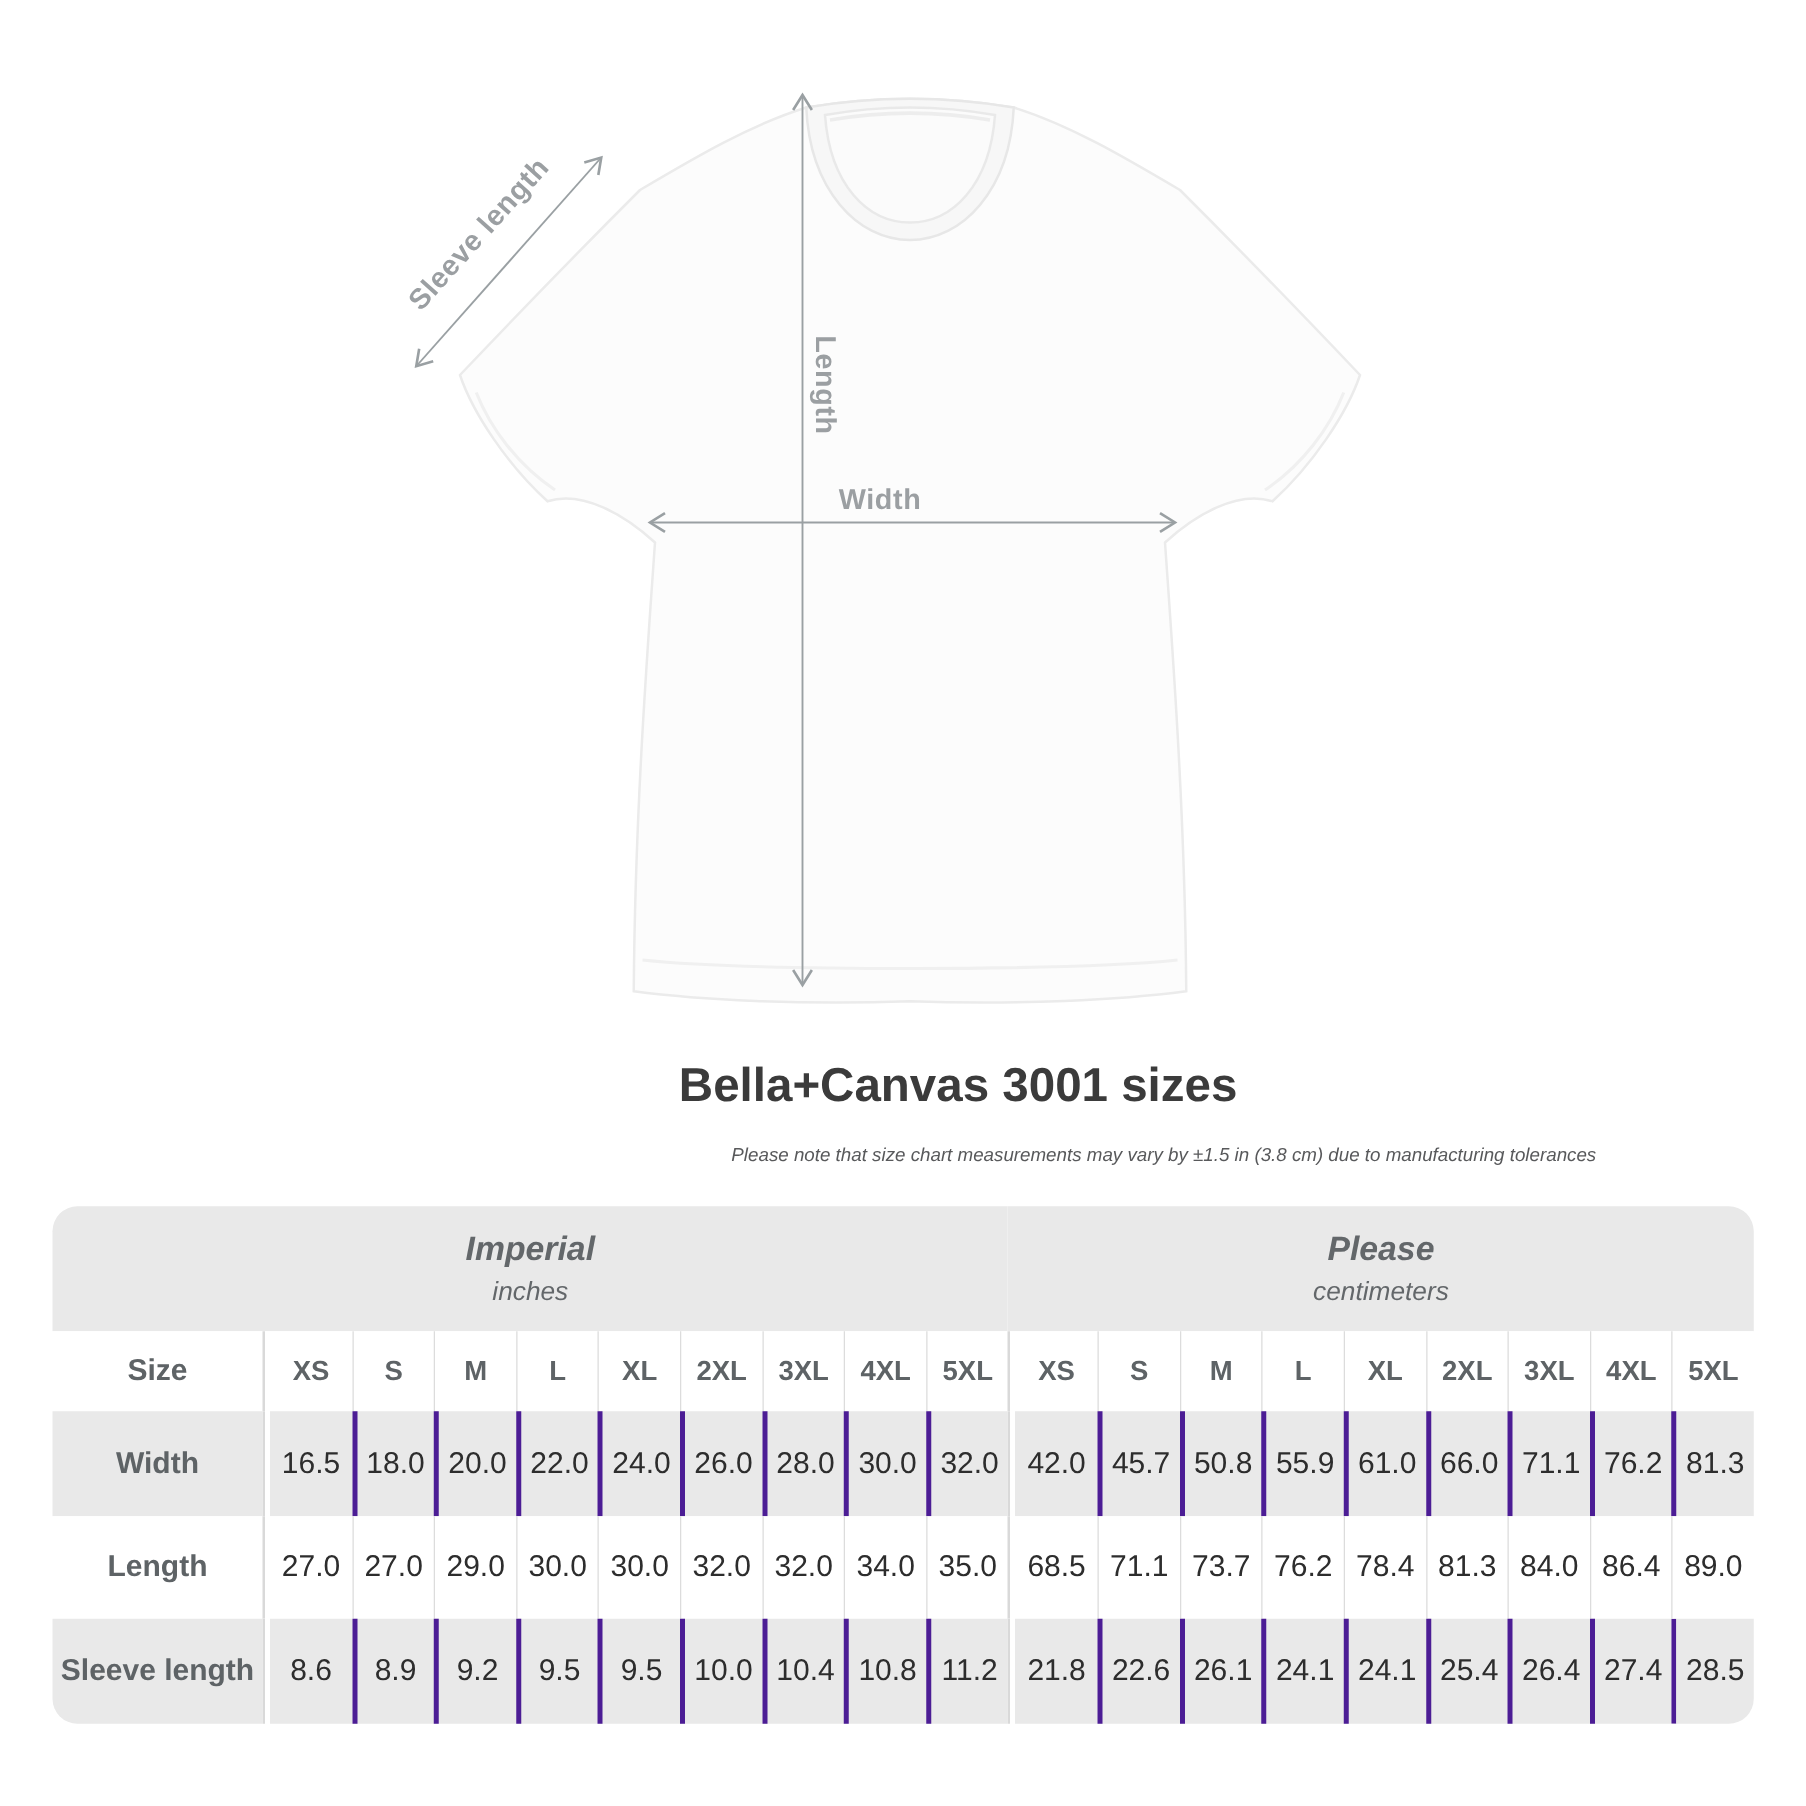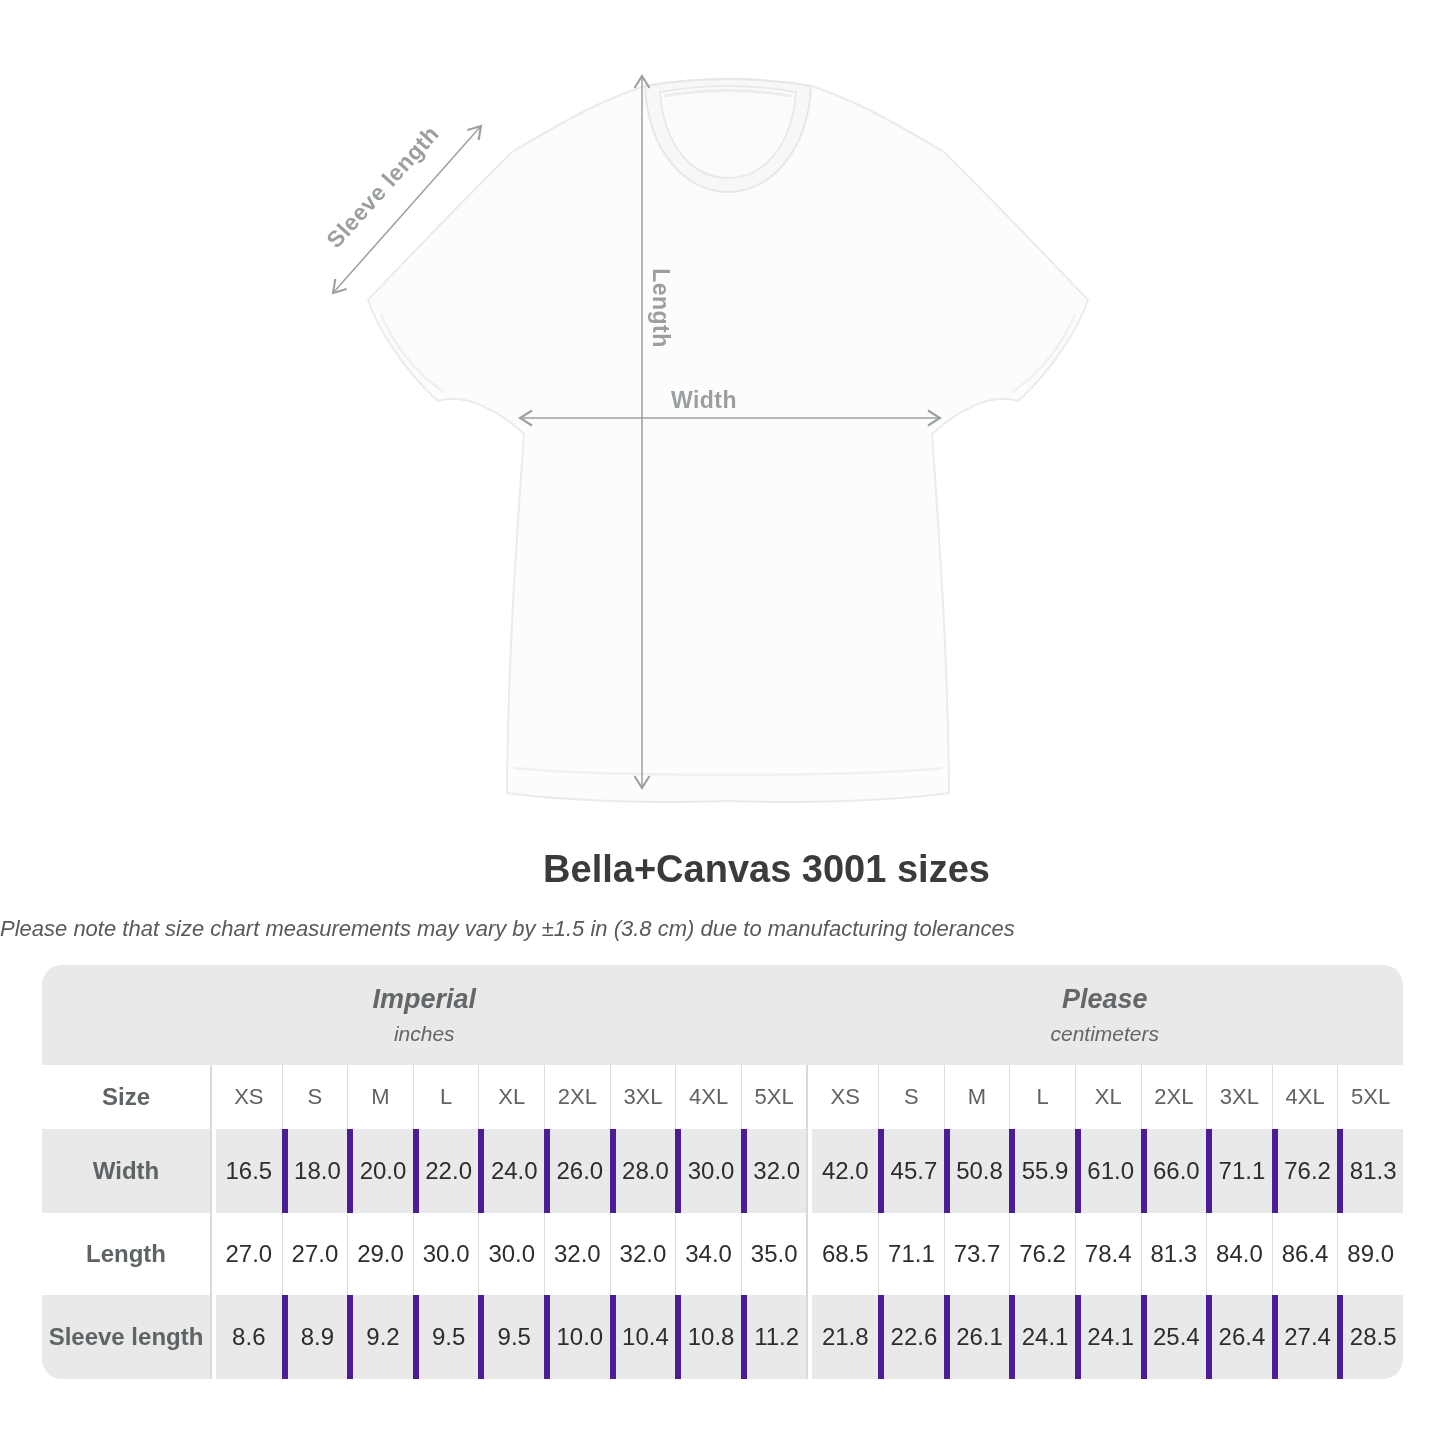--- a/index.html
+++ b/index.html
@@ -10,43 +10,43 @@
   .diagram{position:absolute;left:0;top:0;width:1445px;height:830px;}
   .diagram svg{position:absolute;left:0;top:0;}
   .dim-label{position:absolute;font-weight:bold;font-size:23px;color:#9b9fa2;letter-spacing:.5px;white-space:nowrap;}
   .lbl-width{left:704px;top:400px;transform:translate(-50%,-50%);}
   .lbl-length{left:660px;top:308px;transform:translate(-50%,-50%) rotate(90deg);}
   .lbl-sleeve{left:383px;top:187px;transform:translate(-50%,-50%) rotate(-48deg);}
 
   
   .chart-title{position:absolute;left:0;top:848px;width:1445px;text-align:center;
                font-size:38px;font-weight:bold;color:#3b3b3b;margin-left:44px;}
-  .chart-note{position:absolute;left:0;top:916px;width:1277px;text-align:left;
-              font-size:22px;font-style:italic;color:#58595b;}
+  .chart-note{position:absolute;left:0;top:916px;width:1277px;text-align:right;
+              font-size:15px;font-style:italic;color:#58595b;}
 
   
   .table-wrap{position:absolute;left:42px;top:965px;width:1361px;}
   table.sizing{width:100%;border-collapse:separate;border-spacing:0;table-layout:fixed;}
   table.sizing td{text-align:center;vertical-align:middle;padding:0;}
 
   td.band{background:#e9e9e9;height:100px;}
   td.band.first{border-radius:20px 0 0 0;}
   td.band.last{border-radius:0 20px 0 0;}
   .band-title{font-size:27px;font-weight:bold;font-style:italic;color:#63676a;}
   .band-unit{font-size:21px;font-style:italic;color:#63676a;margin-top:7px;}
 
   tr.trow.gray td{background:#e9e9e9;}
   tr.trow.light td{background:#ffffff;}
 
   td.row-label{font-weight:bold;font-size:24px;color:#5e6366;}
-  td.size-cell{font-weight:normal;font-size:22px;color:#5e6366;}
+  td.size-cell{font-weight:bold;font-size:22px;color:#5e6366;}
   td.value-cell{font-size:24px;color:#2d2d2d;font-weight:normal;}
 
   tr.light td.size-cell, tr.light td.value-cell{border-left:1px solid #dcdcdc;}
-  tr.gray  td.value-cell{border-left:6px solid #4c1d95;}
+  tr.gray  td.value-cell{border-left:4px solid #4c1d95;}
   td.sec-first{border-left:none !important;}
   td.sep{background:#ffffff !important;border-left:2px solid #d9d9d9;}
 
   tr.r-size td{height:64px;}
   tr.r-w td{height:84px;}
   tr.r-l td{height:82px;}
   tr.r-s td{height:84px;}
   tr.trow:last-child td.row-label{border-radius:0 0 0 20px;}
   tr.trow:last-child td:last-child{border-radius:0 0 20px 0;}
 </style>

